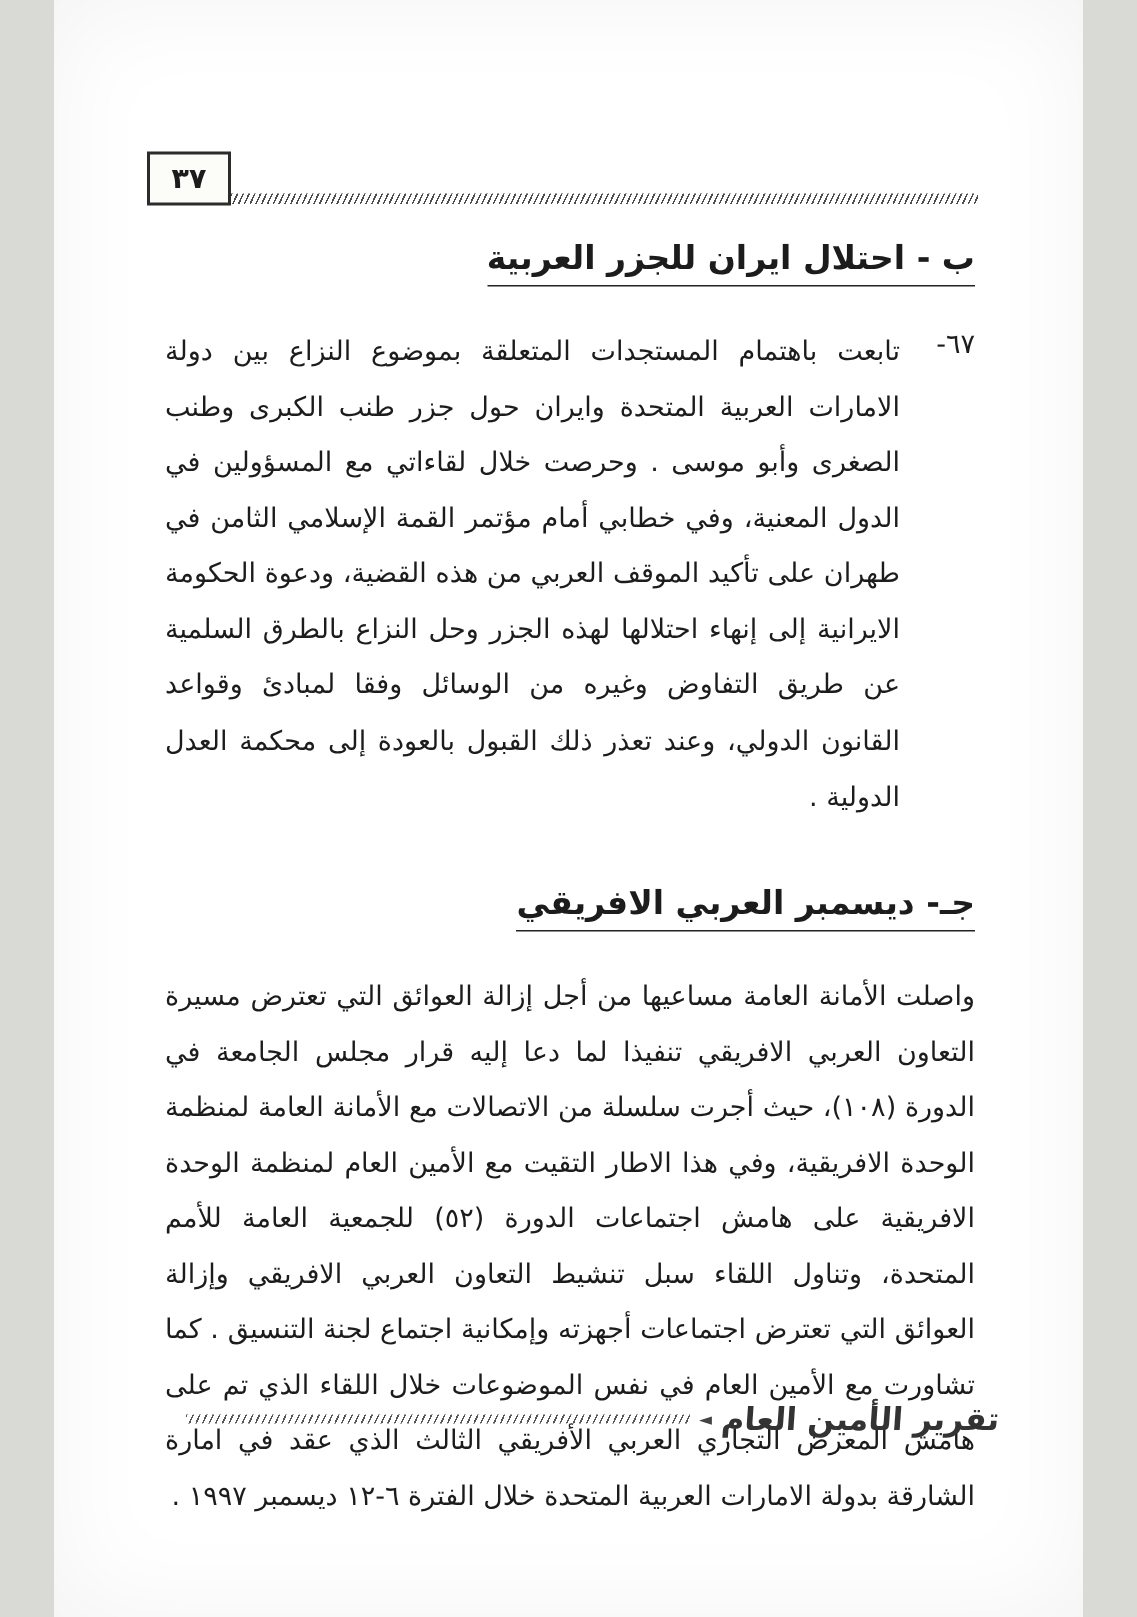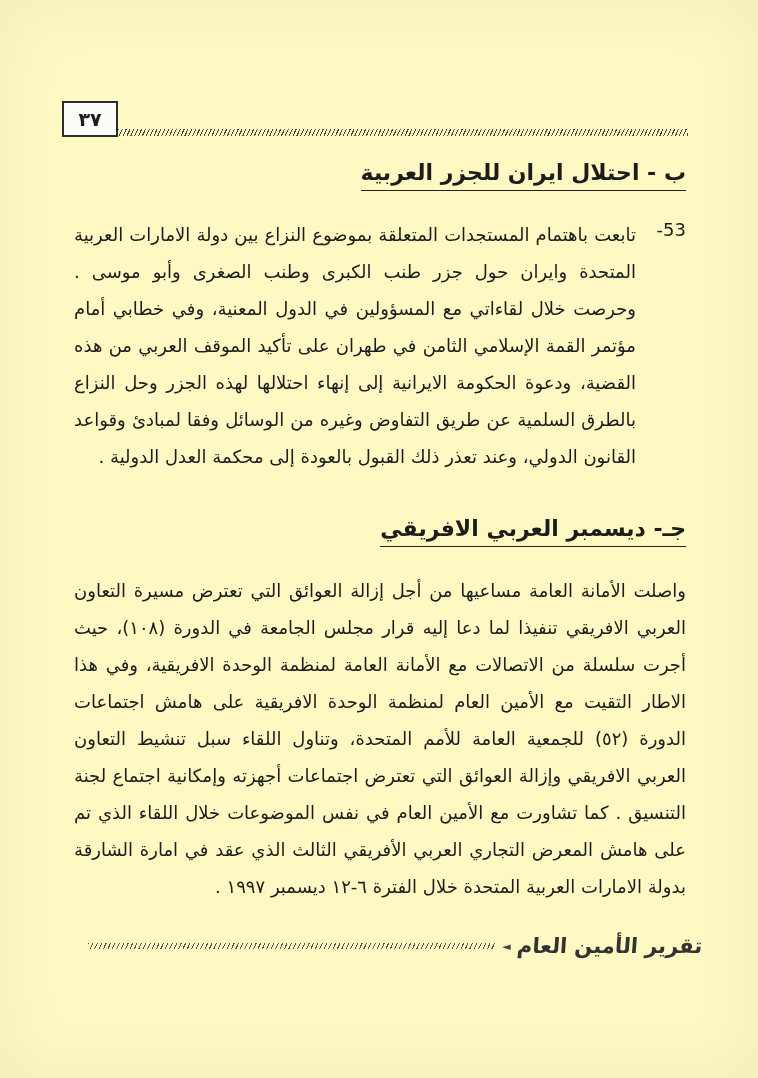--- a/index.html
+++ b/index.html
@@ -1,18 +1,18 @@
 <!DOCTYPE html>
 <html><head>
 <meta charset="utf-8">
 <style>
   html,body{margin:0;padding:0;background:#d9d9d6;}
   .page{
-    width:758px;height:1078px;margin:0 auto;position:relative;
-    background:#fef9c3;color:#1c1c1c;overflow:hidden;box-sizing:border-box;
+    width:686px;height:1078px;margin:0 auto;position:relative;
+    background:#ffffff;color:#1c1c1c;overflow:hidden;box-sizing:border-box;
     font-family:"DejaVu Sans",sans-serif;
     box-shadow:inset 0 0 70px rgba(0,0,0,0.05);
   }
   
   .topbar{position:absolute;top:101px;left:62px;right:70px;display:flex;align-items:flex-end;}
   .page-num-box{
     border:2px solid #2c2c2c;min-width:44px;height:32px;padding:0 4px;
     display:flex;align-items:center;justify-content:center;
     font-size:19px;font-weight:bold;background:#fcfcf9;
   }
@@ -60,21 +60,21 @@
     <div class="top-rule"></div>
   </div>
 
   <div class="content">
 
     <div class="section">
       <h2 class="section-heading">
         <span class="u">ب - احتلال ايران للجزر العربية</span>
       </h2>
       <div class="para">
-        <div class="para-num">53-</div>
+        <div class="para-num">٦٧-</div>
         <p class="para-body">تابعت باهتمام المستجدات المتعلقة بموضوع النزاع بين دولة الامارات العربية المتحدة وايران حول جزر طنب الكبرى وطنب الصغرى وأبو موسى . وحرصت خلال لقاءاتي مع المسؤولين في الدول المعنية، وفي خطابي أمام مؤتمر القمة الإسلامي الثامن في طهران على تأكيد الموقف العربي من هذه القضية، ودعوة الحكومة الايرانية إلى إنهاء احتلالها لهذه الجزر وحل النزاع بالطرق السلمية عن طريق التفاوض وغيره من الوسائل وفقا لمبادئ وقواعد القانون الدولي، وعند تعذر ذلك القبول بالعودة إلى محكمة العدل الدولية .</p>
       </div>
     </div>
 
     <div class="section">
       <h2 class="section-heading">
         <span class="u">جـ- ديسمبر العربي الافريقي</span>
       </h2>
       <div class="para">
         <p class="para-body">واصلت الأمانة العامة مساعيها من أجل إزالة العوائق التي تعترض مسيرة التعاون العربي الافريقي تنفيذا لما دعا إليه قرار مجلس الجامعة في الدورة (١٠٨)، حيث أجرت سلسلة من الاتصالات مع الأمانة العامة لمنظمة الوحدة الافريقية، وفي هذا الاطار التقيت مع الأمين العام لمنظمة الوحدة الافريقية على هامش اجتماعات الدورة (٥٢) للجمعية العامة للأمم المتحدة، وتناول اللقاء سبل تنشيط التعاون العربي الافريقي وإزالة العوائق التي تعترض اجتماعات أجهزته وإمكانية اجتماع لجنة التنسيق . كما تشاورت مع الأمين العام في نفس الموضوعات خلال اللقاء الذي تم على هامش المعرض التجاري العربي الأفريقي الثالث الذي عقد في امارة الشارقة بدولة الامارات العربية المتحدة خلال الفترة ٦-١٢ ديسمبر ١٩٩٧ .</p>

